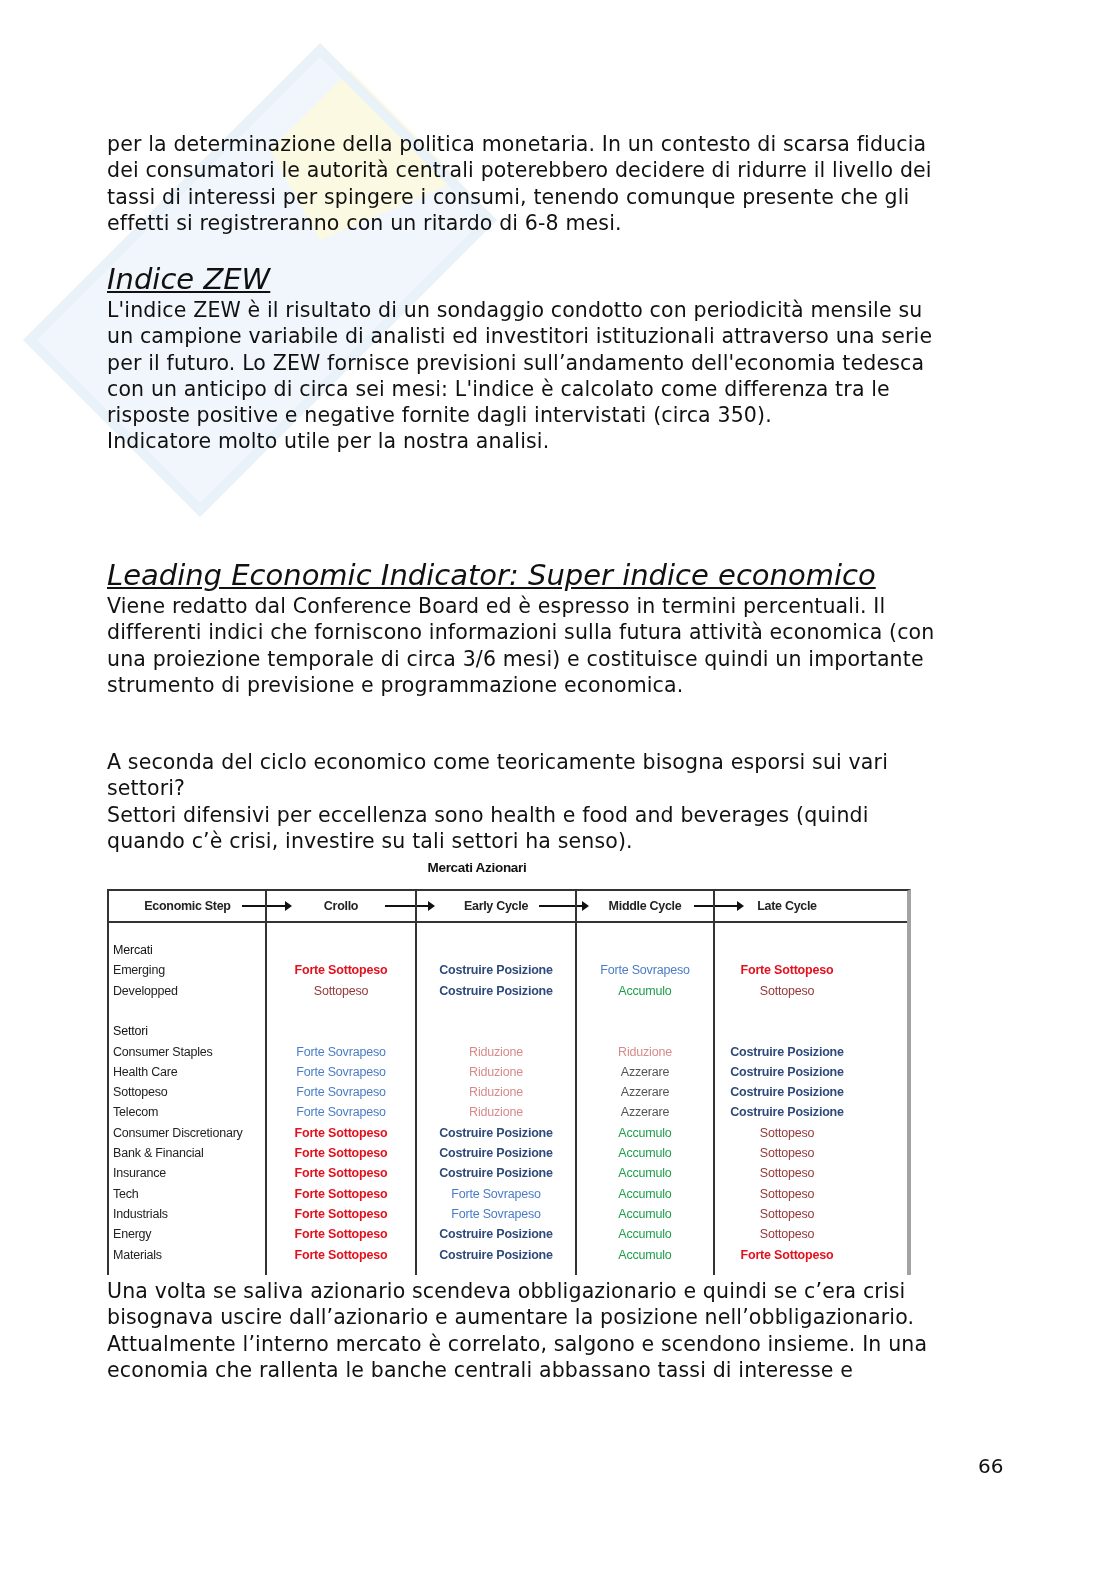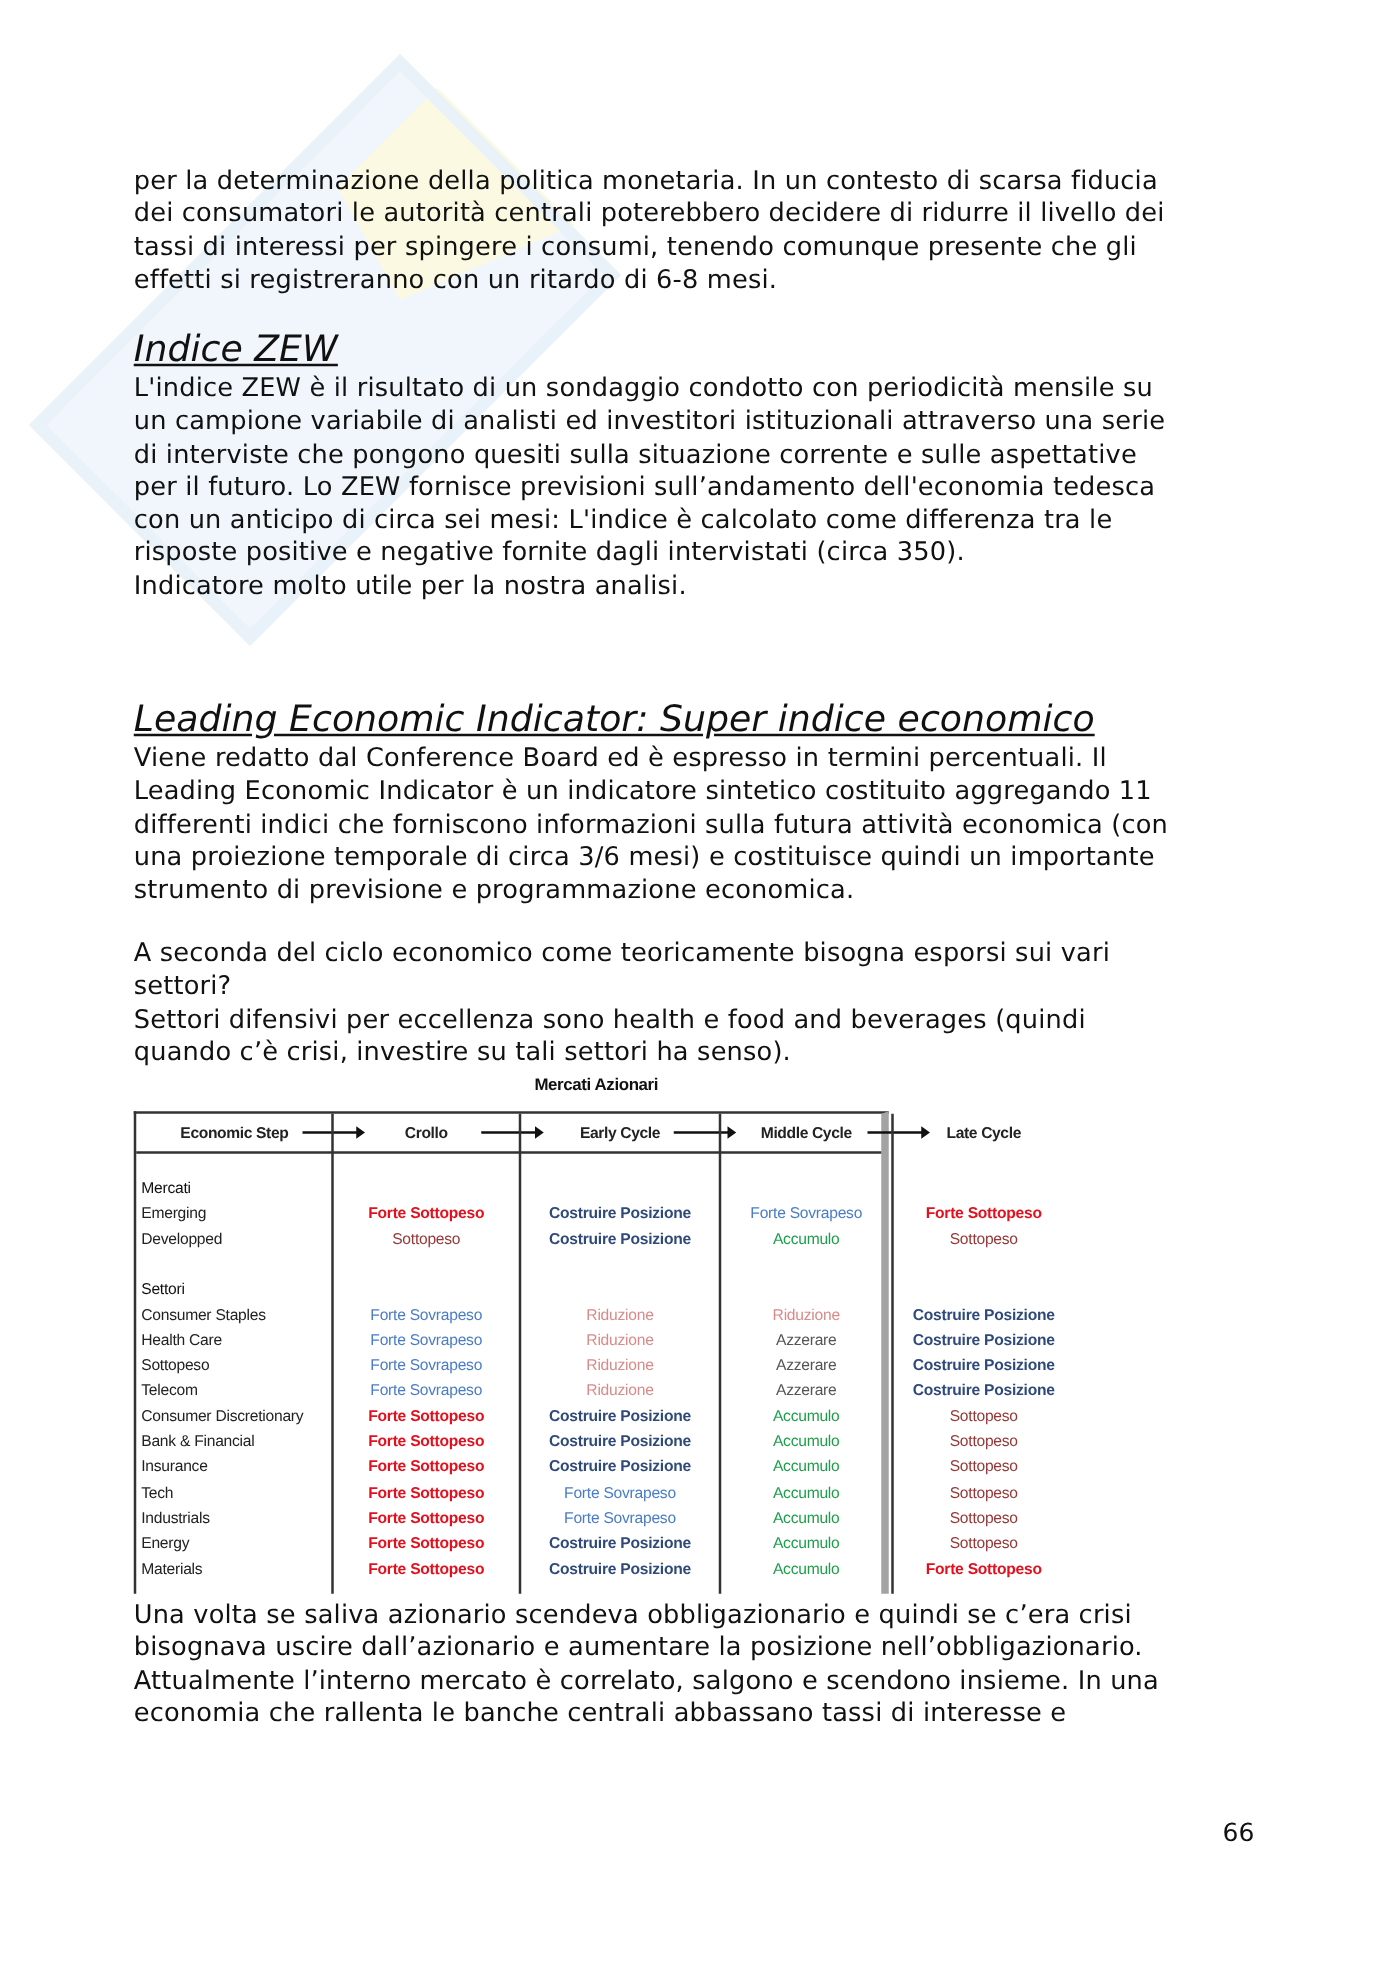--- a/index.html
+++ b/index.html
@@ -3,22 +3,22 @@
   <meta charset="utf-8">
   <style>
     html, body { margin: 0; padding: 0; background: #ffffff; }
     body { width: 1116px; height: 1579px; position: relative; overflow: hidden;
            font-family: "DejaVu Sans", sans-serif; color: #111; }
     .watermark { position: absolute; left: 20px; top: 40px; width: 480px; height: 480px; pointer-events: none; opacity: 0.5; }
     .text { position: absolute; left: 107px; width: 900px; font-size: 20.5px; line-height: 26.3px; letter-spacing: 0.15px; }
     .heading { position: absolute; left: 107px; font-style: italic; text-decoration: underline; font-size: 29px; line-height: 34px; }
     .p { margin: 0; }
     .chart-title { position: absolute; left: 107px; width: 740px; top: 860px; text-align: center; font-family: "Liberation Sans", sans-serif; font-weight: bold; font-size: 13.5px; letter-spacing: -0.3px; color: #111; }
-    .table { position: absolute; left: 107px; top: 889px; width: 604px; height: 386px;
-             border-top: 2px solid #333; border-left: 2px solid #333; border-right: 6px solid #a3a3a3; box-sizing: border-box;
+    .table { position: absolute; left: 107px; top: 889px; width: 804px; height: 386px;
+             border-top: 2px solid #333; border-left: 2px solid #333; border-right: 4px solid #a3a3a3; box-sizing: border-box;
              font-family: "Liberation Sans", sans-serif; font-size: 12.5px; }
     .hdr { position: absolute; left: 0; top: 0; right: 0; height: 30px; border-bottom: 2px solid #333; }
     .vline { position: absolute; top: 0; bottom: 0; width: 2px; background: #333; }
     .hcell { position: absolute; top: 0; height: 30px; line-height: 30px; text-align: center; font-weight: bold; color: #222; letter-spacing: -0.3px; }
     .arrow { position: absolute; top: 14px; height: 2px; background: #111; }
     .arrow::after { content: ""; position: absolute; right: -2px; top: -4px; border-left: 7px solid #111; border-top: 5px solid transparent; border-bottom: 5px solid transparent; }
     .row { position: absolute; left: 0; right: 0; height: 20.3px; line-height: 20.3px; }
     .lbl { position: absolute; left: 4px; color: #222; letter-spacing: -0.2px; }
     .lbl.group { font-weight: normal; color: #111; }
     .cell { position: absolute; text-align: center; letter-spacing: -0.2px; }
@@ -38,32 +38,30 @@
   <p class="p">dei consumatori le autorità centrali poterebbero decidere di ridurre il livello dei</p>
   <p class="p">tassi di interessi per spingere i consumi, tenendo comunque presente che gli</p>
   <p class="p">effetti si registreranno con un ritardo di 6-8 mesi.</p>
 </div>
 
 <div class="heading" style="top:262px;text-align:right;">Indice ZEW</div>
 
 <div class="text" style="top:297px;">
   <p class="p">L'indice ZEW è il risultato di un sondaggio condotto con periodicità mensile su</p>
   <p class="p">un campione variabile di analisti ed investitori istituzionali attraverso una serie</p>
-  <p class="p">di interviste che pongono quesiti sulla situazione corrente e sulle aspettative</p>
   <p class="p">per il futuro. Lo ZEW fornisce previsioni sull’andamento dell'economia tedesca</p>
   <p class="p">con un anticipo di circa sei mesi: L'indice è calcolato come differenza tra le</p>
   <p class="p">risposte positive e negative fornite dagli intervistati (circa 350).</p>
   <p class="p">Indicatore molto utile per la nostra analisi.</p>
 </div>
 
 <div class="heading" style="top:558px;">Leading Economic Indicator: Super indice economico</div>
 
 <div class="text" style="top:593px;">
   <p class="p">Viene redatto dal Conference Board ed è espresso in termini percentuali. Il</p>
-  <p class="p">Leading Economic Indicator è un indicatore sintetico costituito aggregando 11</p>
   <p class="p">differenti indici che forniscono informazioni sulla futura attività economica (con</p>
   <p class="p">una proiezione temporale di circa 3/6 mesi) e costituisce quindi un importante</p>
   <p class="p">strumento di previsione e programmazione economica.</p>
 </div>
 
 <div class="text" style="top:749px;">
   <p class="p">A seconda del ciclo economico come teoricamente bisogna esporsi sui vari</p>
   <p class="p">settori?</p>
   <p class="p">Settori difensivi per eccellenza sono health e food and beverages (quindi</p>
   <p class="p">quando c’è crisi, investire su tali settori ha senso).</p>

